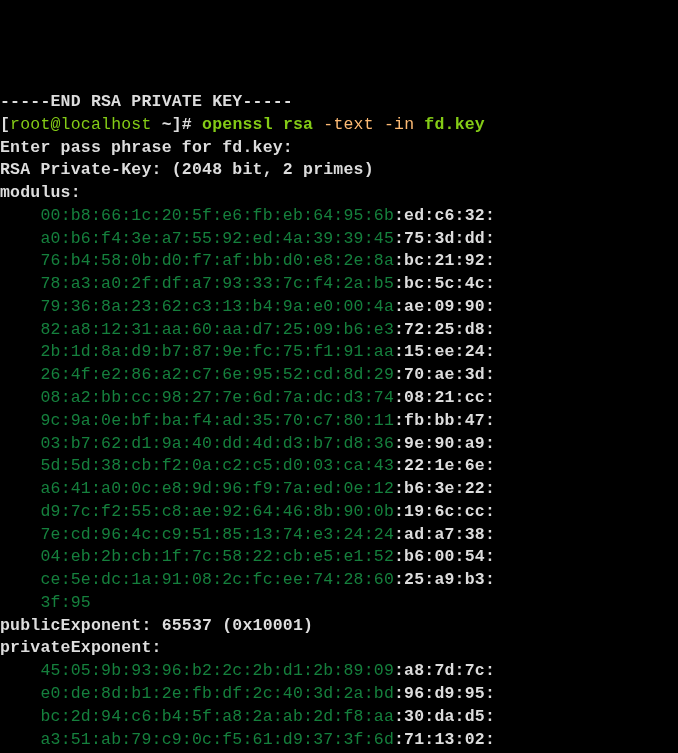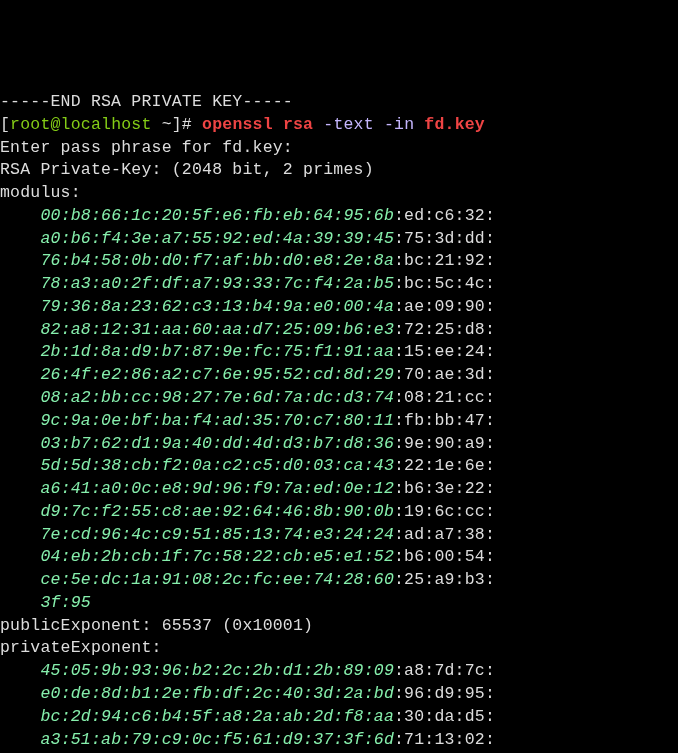--- a/index.html
+++ b/index.html
@@ -17,24 +17,24 @@
       padding: 0;
       overflow: hidden;
       width: 678px;
       height: 753px;
       letter-spacing: 0.2px;
     }
     .term {
       padding: 0;
     }
     .red { color: #84cc16; }
-    .cyan { color: #c4b5fd; }
-    .white { color: #dddddd; }
-    .bwhite { color: #ef4444; font-weight: bold; }
-    .magenta { color: #86efac; font-style: italic; }
+    .cyan { color: #fdba74; }
+    .white { color: #dddddd; font-weight: bold; }
+    .bwhite { color: #84cc16; font-weight: bold; }
+    .magenta { color: #15803d; }
     .line { display: block; }
   </style>
 </head>
 <body>
 
 
 
 <div class="term"><span class="line"><span class="white">-----END RSA PRIVATE KEY-----</span></span><span class="line"><span class="white">[</span><span class="red">root@localhost</span><span class="white"> ~</span><span class="white">]# </span><span class="bwhite">openssl rsa </span><span class="cyan">-text </span><span class="cyan">-in </span><span class="bwhite">fd.key</span></span><span class="line white">Enter pass phrase for fd.key:</span><span class="line white">RSA Private-Key: (2048 bit, 2 primes)</span><span class="line white">modulus:</span><span id="modulus-container"><span class="line"><span>    </span><span class="magenta">00:b8:66:1c:20:5f:e6:fb:eb:64:95:6b</span><span class="white">:ed:c6:32:</span></span><span class="line"><span>    </span><span class="magenta">a0:b6:f4:3e:a7:55:92:ed:4a:39:39:45</span><span class="white">:75:3d:dd:</span></span><span class="line"><span>    </span><span class="magenta">76:b4:58:0b:d0:f7:af:bb:d0:e8:2e:8a</span><span class="white">:bc:21:92:</span></span><span class="line"><span>    </span><span class="magenta">78:a3:a0:2f:df:a7:93:33:7c:f4:2a:b5</span><span class="white">:bc:5c:4c:</span></span><span class="line"><span>    </span><span class="magenta">79:36:8a:23:62:c3:13:b4:9a:e0:00:4a</span><span class="white">:ae:09:90:</span></span><span class="line"><span>    </span><span class="magenta">82:a8:12:31:aa:60:aa:d7:25:09:b6:e3</span><span class="white">:72:25:d8:</span></span><span class="line"><span>    </span><span class="magenta">2b:1d:8a:d9:b7:87:9e:fc:75:f1:91:aa</span><span class="white">:15:ee:24:</span></span><span class="line"><span>    </span><span class="magenta">26:4f:e2:86:a2:c7:6e:95:52:cd:8d:29</span><span class="white">:70:ae:3d:</span></span><span class="line"><span>    </span><span class="magenta">08:a2:bb:cc:98:27:7e:6d:7a:dc:d3:74</span><span class="white">:08:21:cc:</span></span><span class="line"><span>    </span><span class="magenta">9c:9a:0e:bf:ba:f4:ad:35:70:c7:80:11</span><span class="white">:fb:bb:47:</span></span><span class="line"><span>    </span><span class="magenta">03:b7:62:d1:9a:40:dd:4d:d3:b7:d8:36</span><span class="white">:9e:90:a9:</span></span><span class="line"><span>    </span><span class="magenta">5d:5d:38:cb:f2:0a:c2:c5:d0:03:ca:43</span><span class="white">:22:1e:6e:</span></span><span class="line"><span>    </span><span class="magenta">a6:41:a0:0c:e8:9d:96:f9:7a:ed:0e:12</span><span class="white">:b6:3e:22:</span></span><span class="line"><span>    </span><span class="magenta">d9:7c:f2:55:c8:ae:92:64:46:8b:90:0b</span><span class="white">:19:6c:cc:</span></span><span class="line"><span>    </span><span class="magenta">7e:cd:96:4c:c9:51:85:13:74:e3:24:24</span><span class="white">:ad:a7:38:</span></span><span class="line"><span>    </span><span class="magenta">04:eb:2b:cb:1f:7c:58:22:cb:e5:e1:52</span><span class="white">:b6:00:54:</span></span><span class="line"><span>    </span><span class="magenta">ce:5e:dc:1a:91:08:2c:fc:ee:74:28:60</span><span class="white">:25:a9:b3:</span></span><span class="line"><span>    </span><span class="magenta">3f:95</span></span></span><span class="line white">publicExponent: 65537 (0x10001)</span><span class="line white">privateExponent:</span><span id="private-exponent-container"><span class="line"><span>    </span><span class="magenta">45:05:9b:93:96:b2:2c:2b:d1:2b:89:09</span><span class="white">:a8:7d:7c:</span></span><span class="line"><span>    </span><span class="magenta">e0:de:8d:b1:2e:fb:df:2c:40:3d:2a:bd</span><span class="white">:96:d9:95:</span></span><span class="line"><span>    </span><span class="magenta">bc:2d:94:c6:b4:5f:a8:2a:ab:2d:f8:aa</span><span class="white">:30:da:d5:</span></span><span class="line"><span>    </span><span class="magenta">a3:51:ab:79:c9:0c:f5:61:d9:37:3f:6d</span><span class="white">:71:13:02:</span></span><span class="line"><span>    </span><span class="magenta">f0:22:46:da:89:f0:8f:52:c5:73:f6:80</span><span class="white">:2c:7e:56:</span></span></span></div>
 
 

